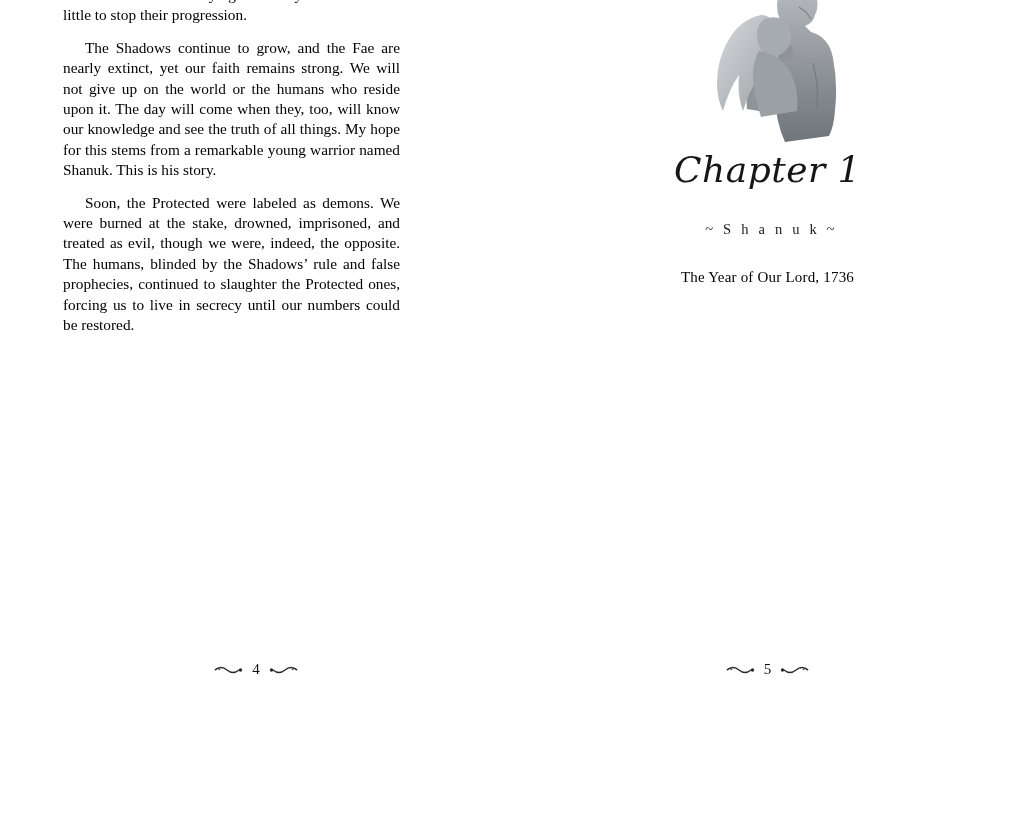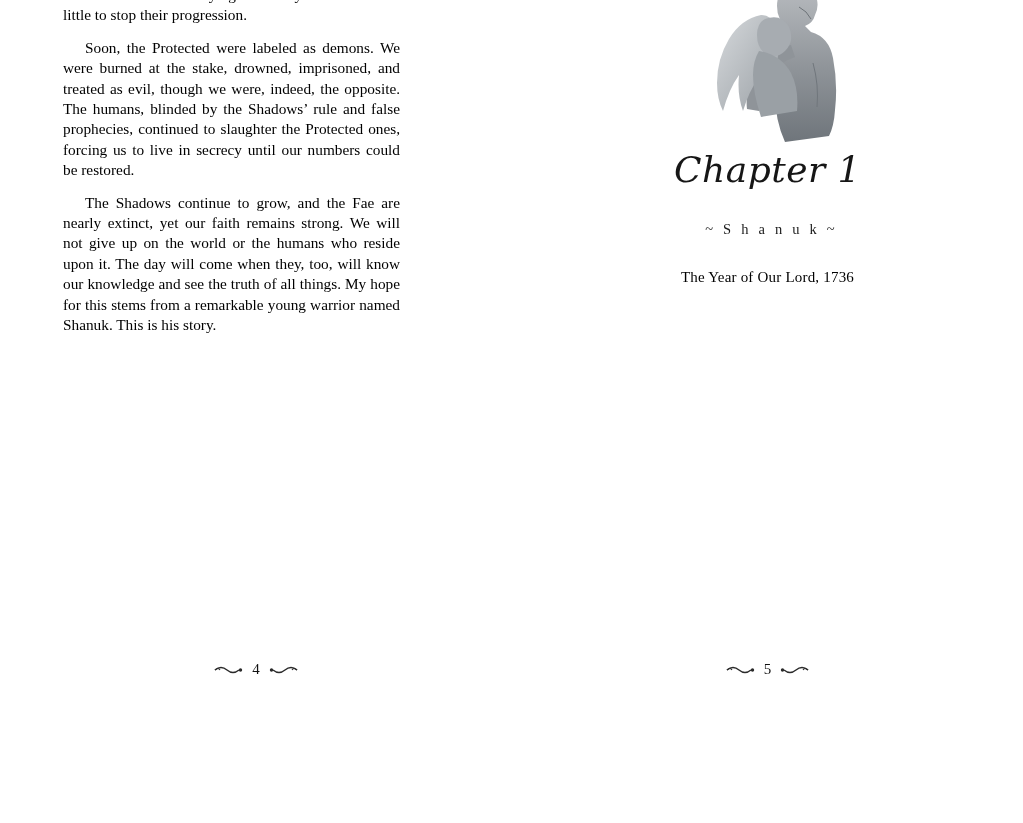--- a/index.html
+++ b/index.html
@@ -129,22 +129,22 @@
 <body>
 
 <div class="book">
 
   <div class="page page-left">
 
     <div class="running-head">Spirians</div>
 
     <div class="left-text">
       <p>Shadows down. Destroying their City of Atlantis did little to stop their progression.</p>
+      <p class="indent">The Shadows continue to grow, and the Fae are nearly extinct, yet our faith remains strong. We will not give up on the world or the humans who reside upon it. The day will come when they, too, will know our knowledge and see the truth of all things. My hope for this stems from a remarkable young warrior named Shanuk. This is his story.</p>
       <p class="indent">Soon, the Protected were labeled as demons. We were burned at the stake, drowned, imprisoned, and treated as evil, though we were, indeed, the opposite. The humans, blinded by the Shadows’ rule and false prophecies, continued to slaughter the Protected ones, forcing us to live in secrecy until our numbers could be restored.</p>
-      <p class="indent">The Shadows continue to grow, and the Fae are nearly extinct, yet our faith remains strong. We will not give up on the world or the humans who reside upon it. The day will come when they, too, will know our knowledge and see the truth of all things. My hope for this stems from a remarkable young warrior named Shanuk. This is his story.</p>
     </div>
 
     <div class="folio folio-left">
       <span class="orn">
         <svg width="30" height="12" viewBox="0 0 30 12" aria-hidden="true">
           <path d="M2 6 Q8 1 14 6 Q20 11 26 6" stroke="#2a2a2a" stroke-width="1.4" fill="none"></path>
           <circle cx="27.5" cy="6" r="1.7" fill="#2a2a2a"></circle>
           <path d="M2 6 Q5 3 7 6" stroke="#2a2a2a" stroke-width="1.2" fill="none"></path>
         </svg>
       </span>

